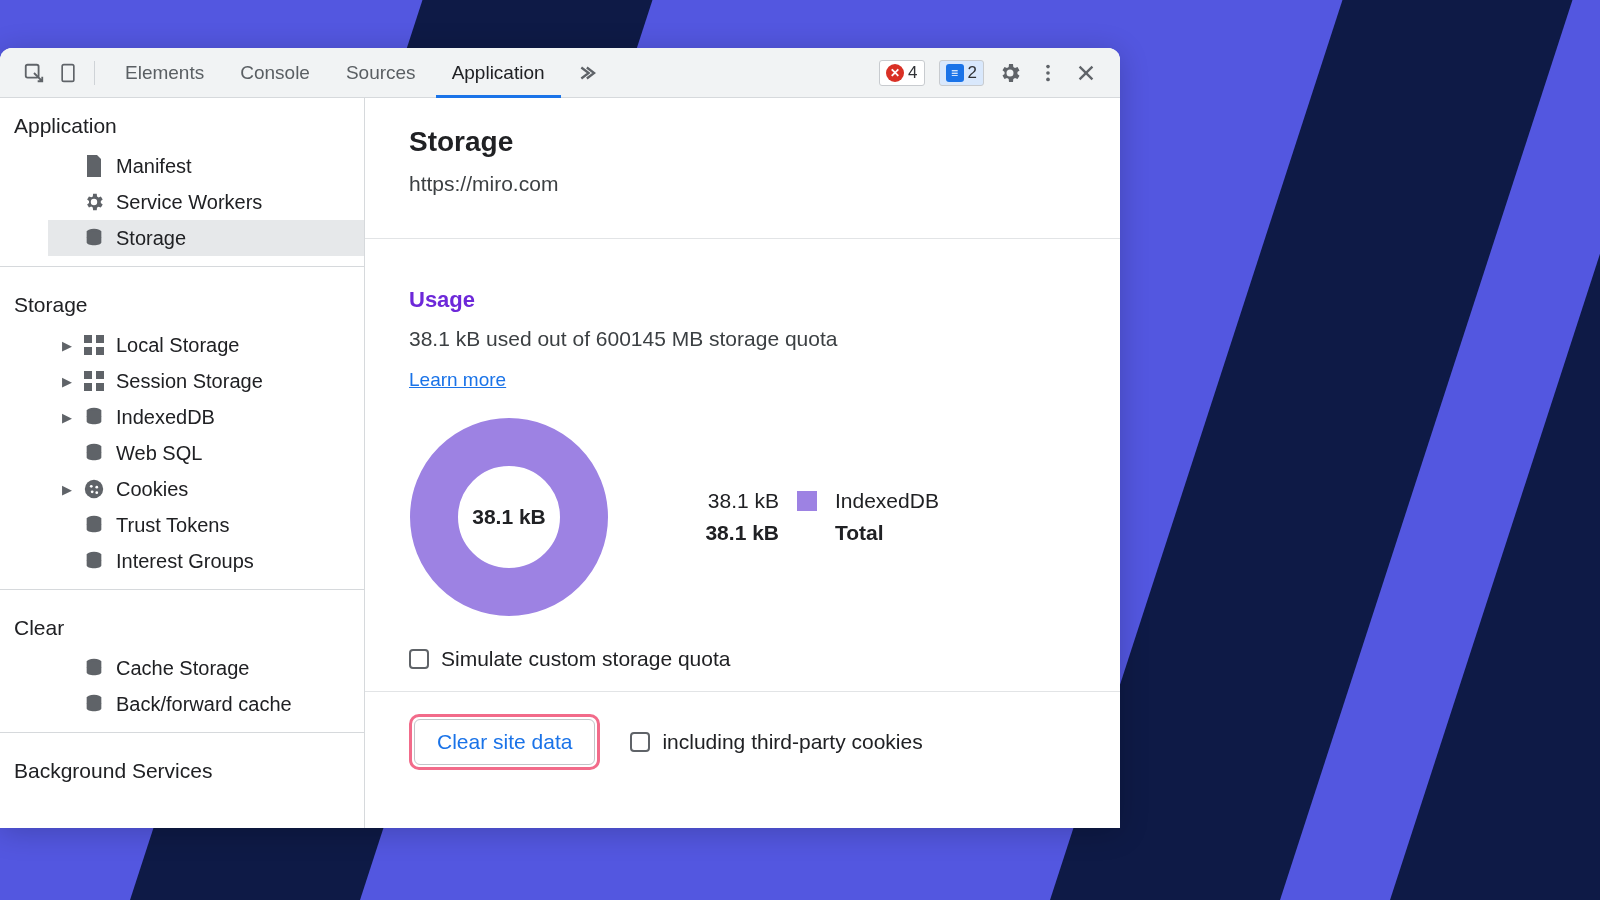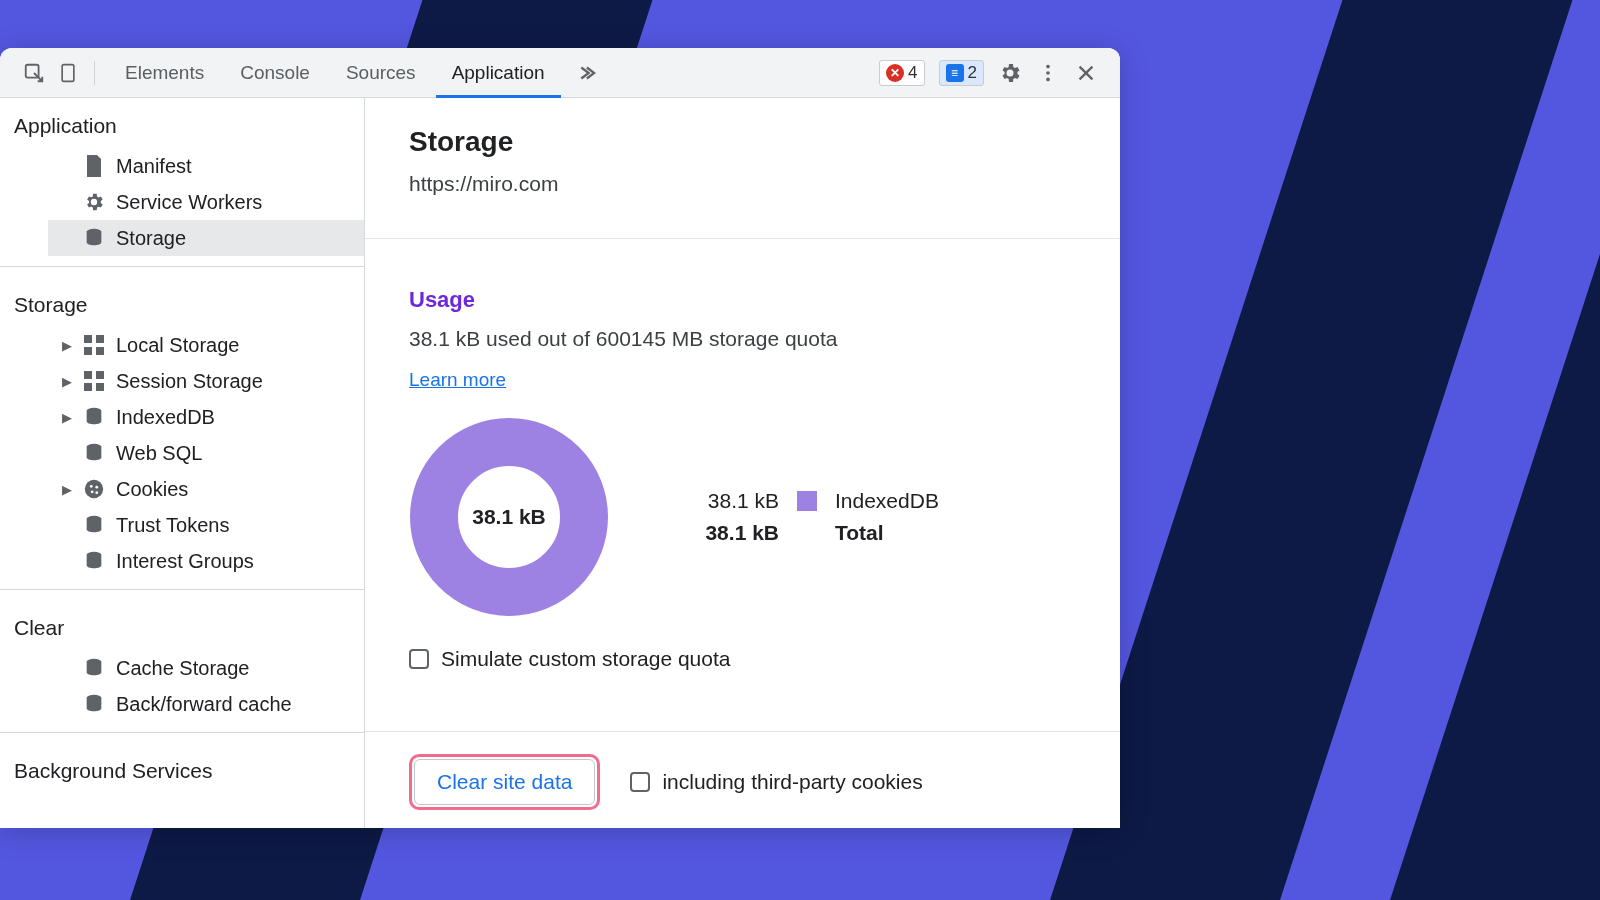--- a/index.html
+++ b/index.html
@@ -55,21 +55,21 @@
   .donut-center { position:absolute; inset:0; display:flex; align-items:center; justify-content:center; font-weight:600; font-size:21px; color:#202124;}
   .legend { font-size:21px; color:#202124;}
   .legend-row { display:flex; align-items:center; gap:18px; padding:4px 0;}
   .legend-row .val { width:80px; text-align:right; }
   .legend-row.total .val, .legend-row.total .lbl { font-weight:700; }
   .swatch { width:20px; height:20px; background:#9d82e3; display:inline-block;}
   .swatch-empty { width:20px; height:20px; display:inline-block; }
 
   .chk-row { display:flex; align-items:center; gap:12px; font-size:21px; color:#202124; margin-top:30px;}
   .chk { width:20px; height:20px; border:2px solid #5f6368; border-radius:4px; background:#fff; cursor:pointer;}
-  .footer { padding:22px 44px; display:flex; align-items:center; gap:30px; border-top:1px solid #e2e4e6;margin-top:40px;}
+  .footer { padding:22px 44px; display:flex; align-items:center; gap:30px; border-top:1px solid #e2e4e6;}
   .btn { border:1px solid #c2c5c9; background:#fff; color:#1a73e8; font-size:21px; padding:10px 22px; border-radius:6px; cursor:pointer;}
   .btn-highlight { display:inline-block; padding:2px; border:3px solid #f26b8a; border-radius:10px; }
 </style>
 </head>
 <body>
 
 <div class="stripe s1"></div>
 <div class="stripe s2"></div>
 <div class="stripe s3"></div>
 

